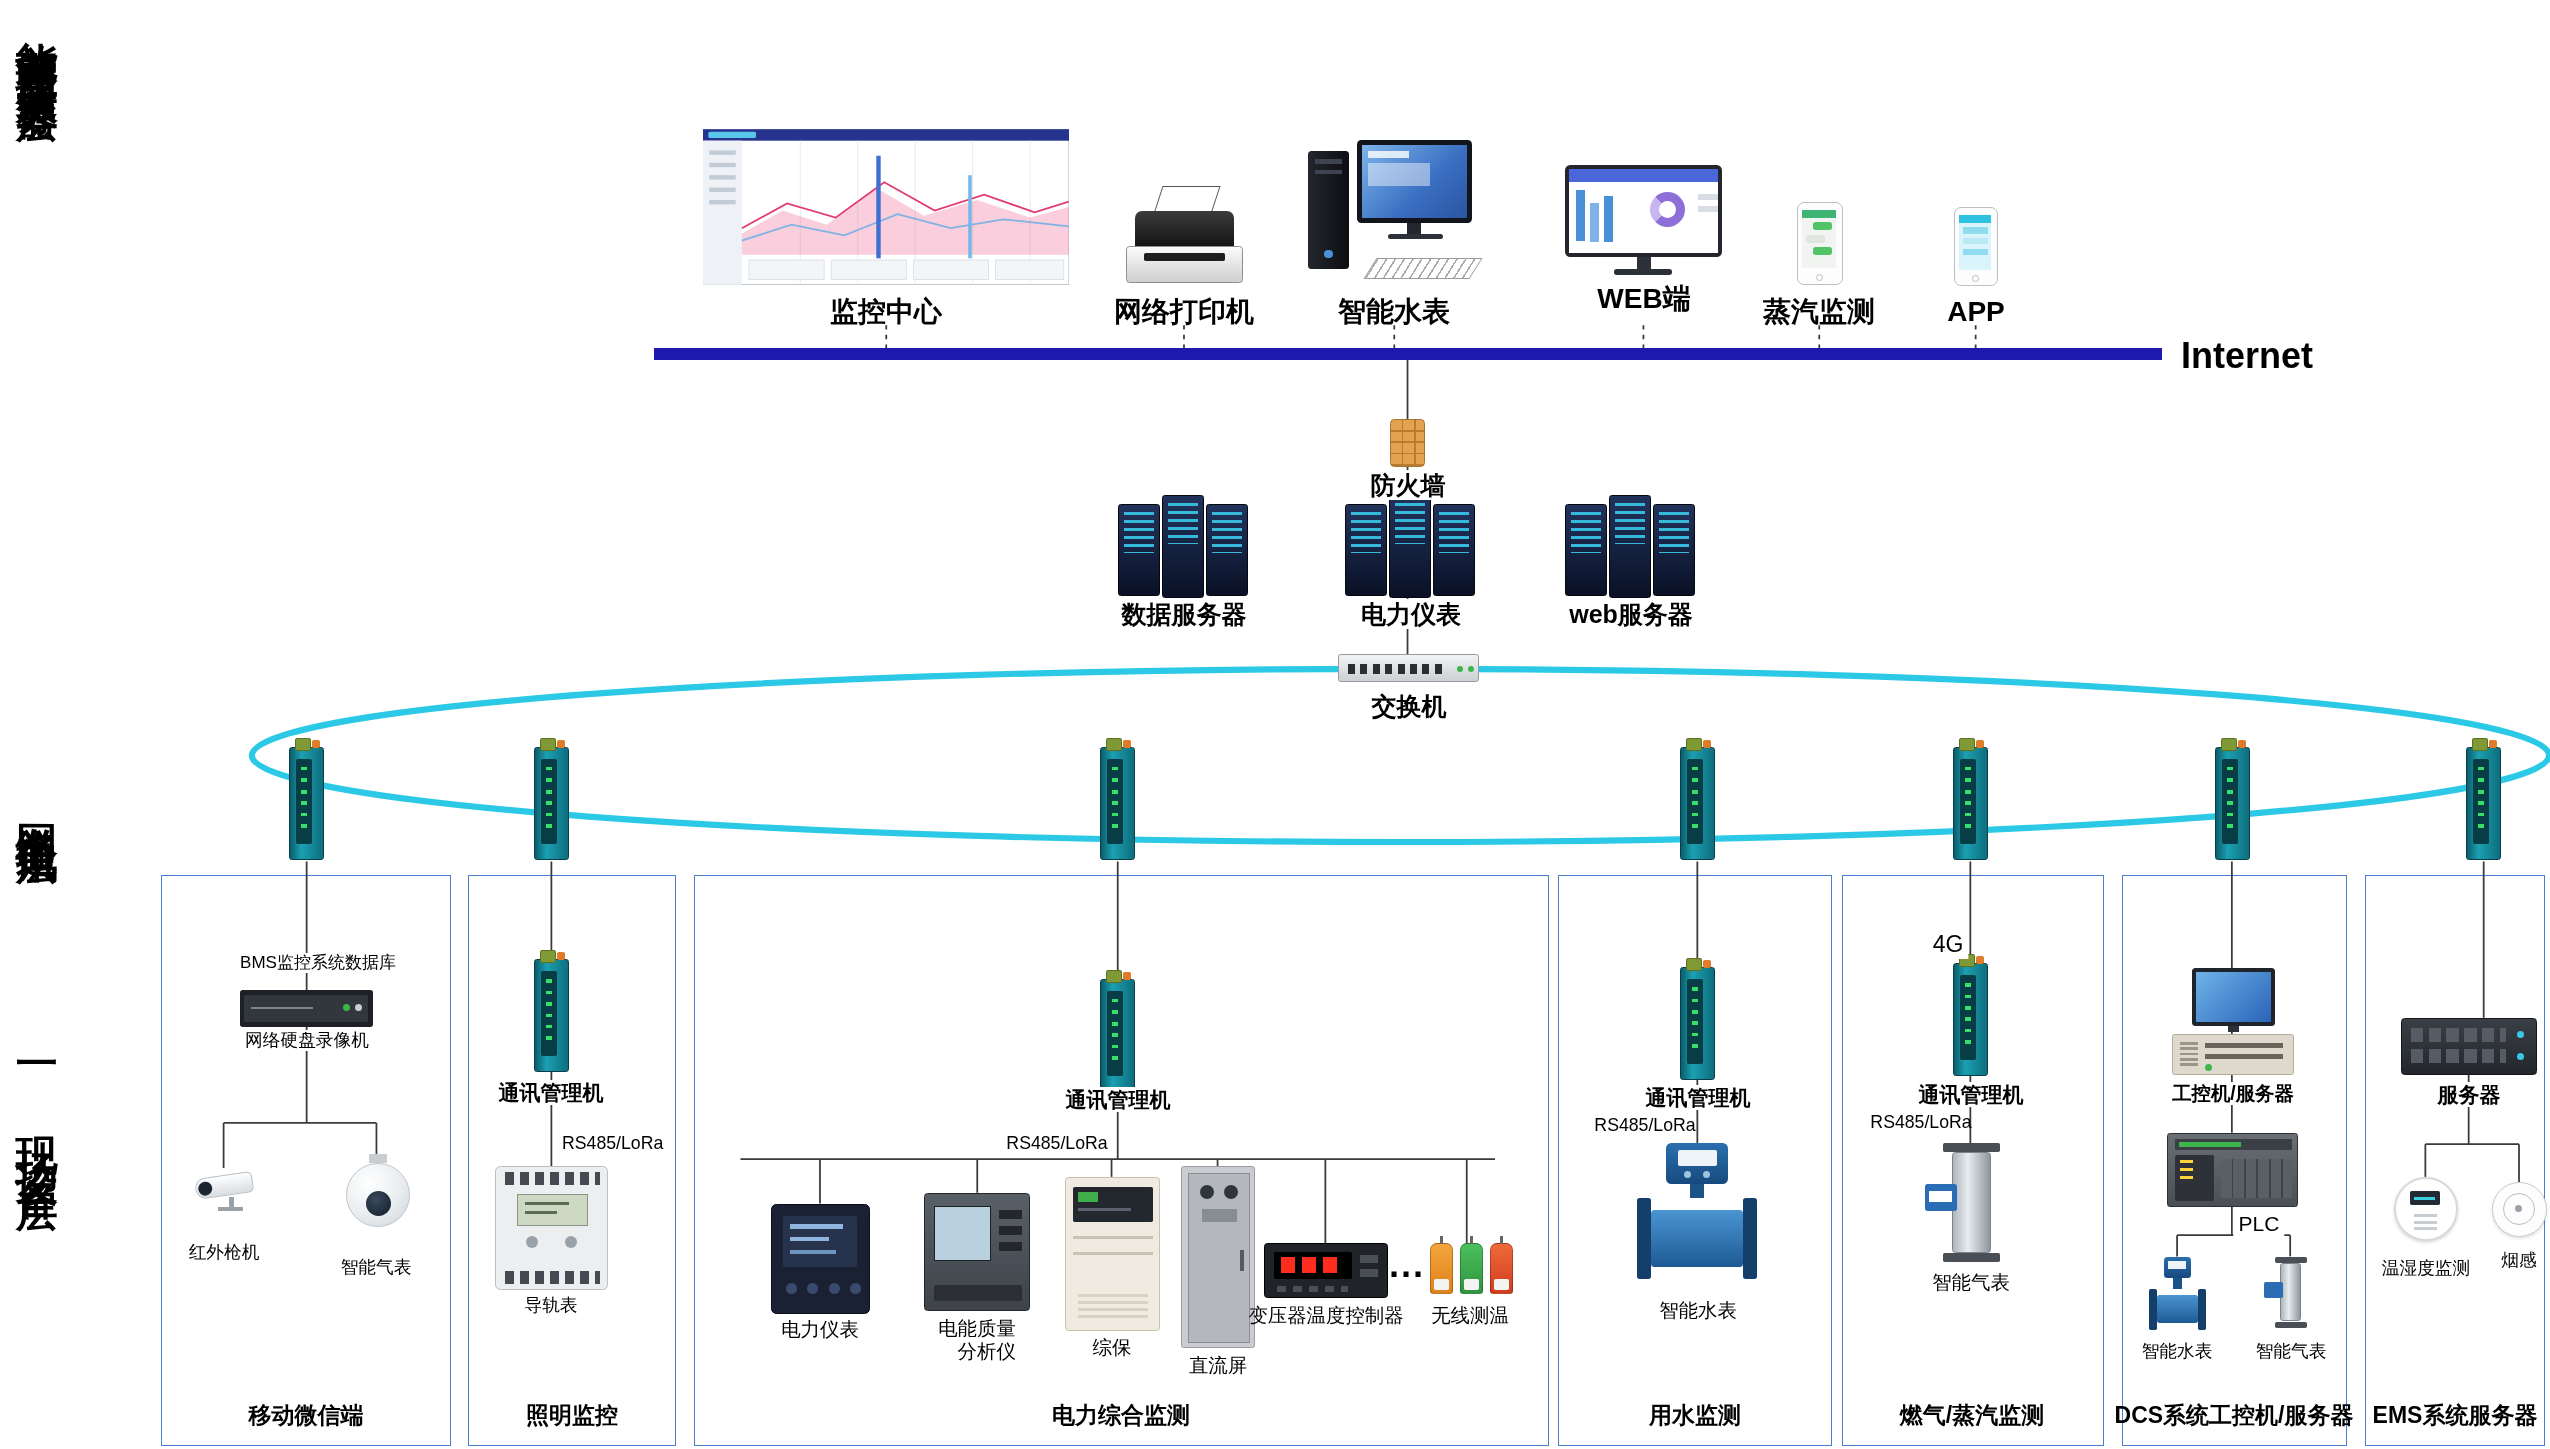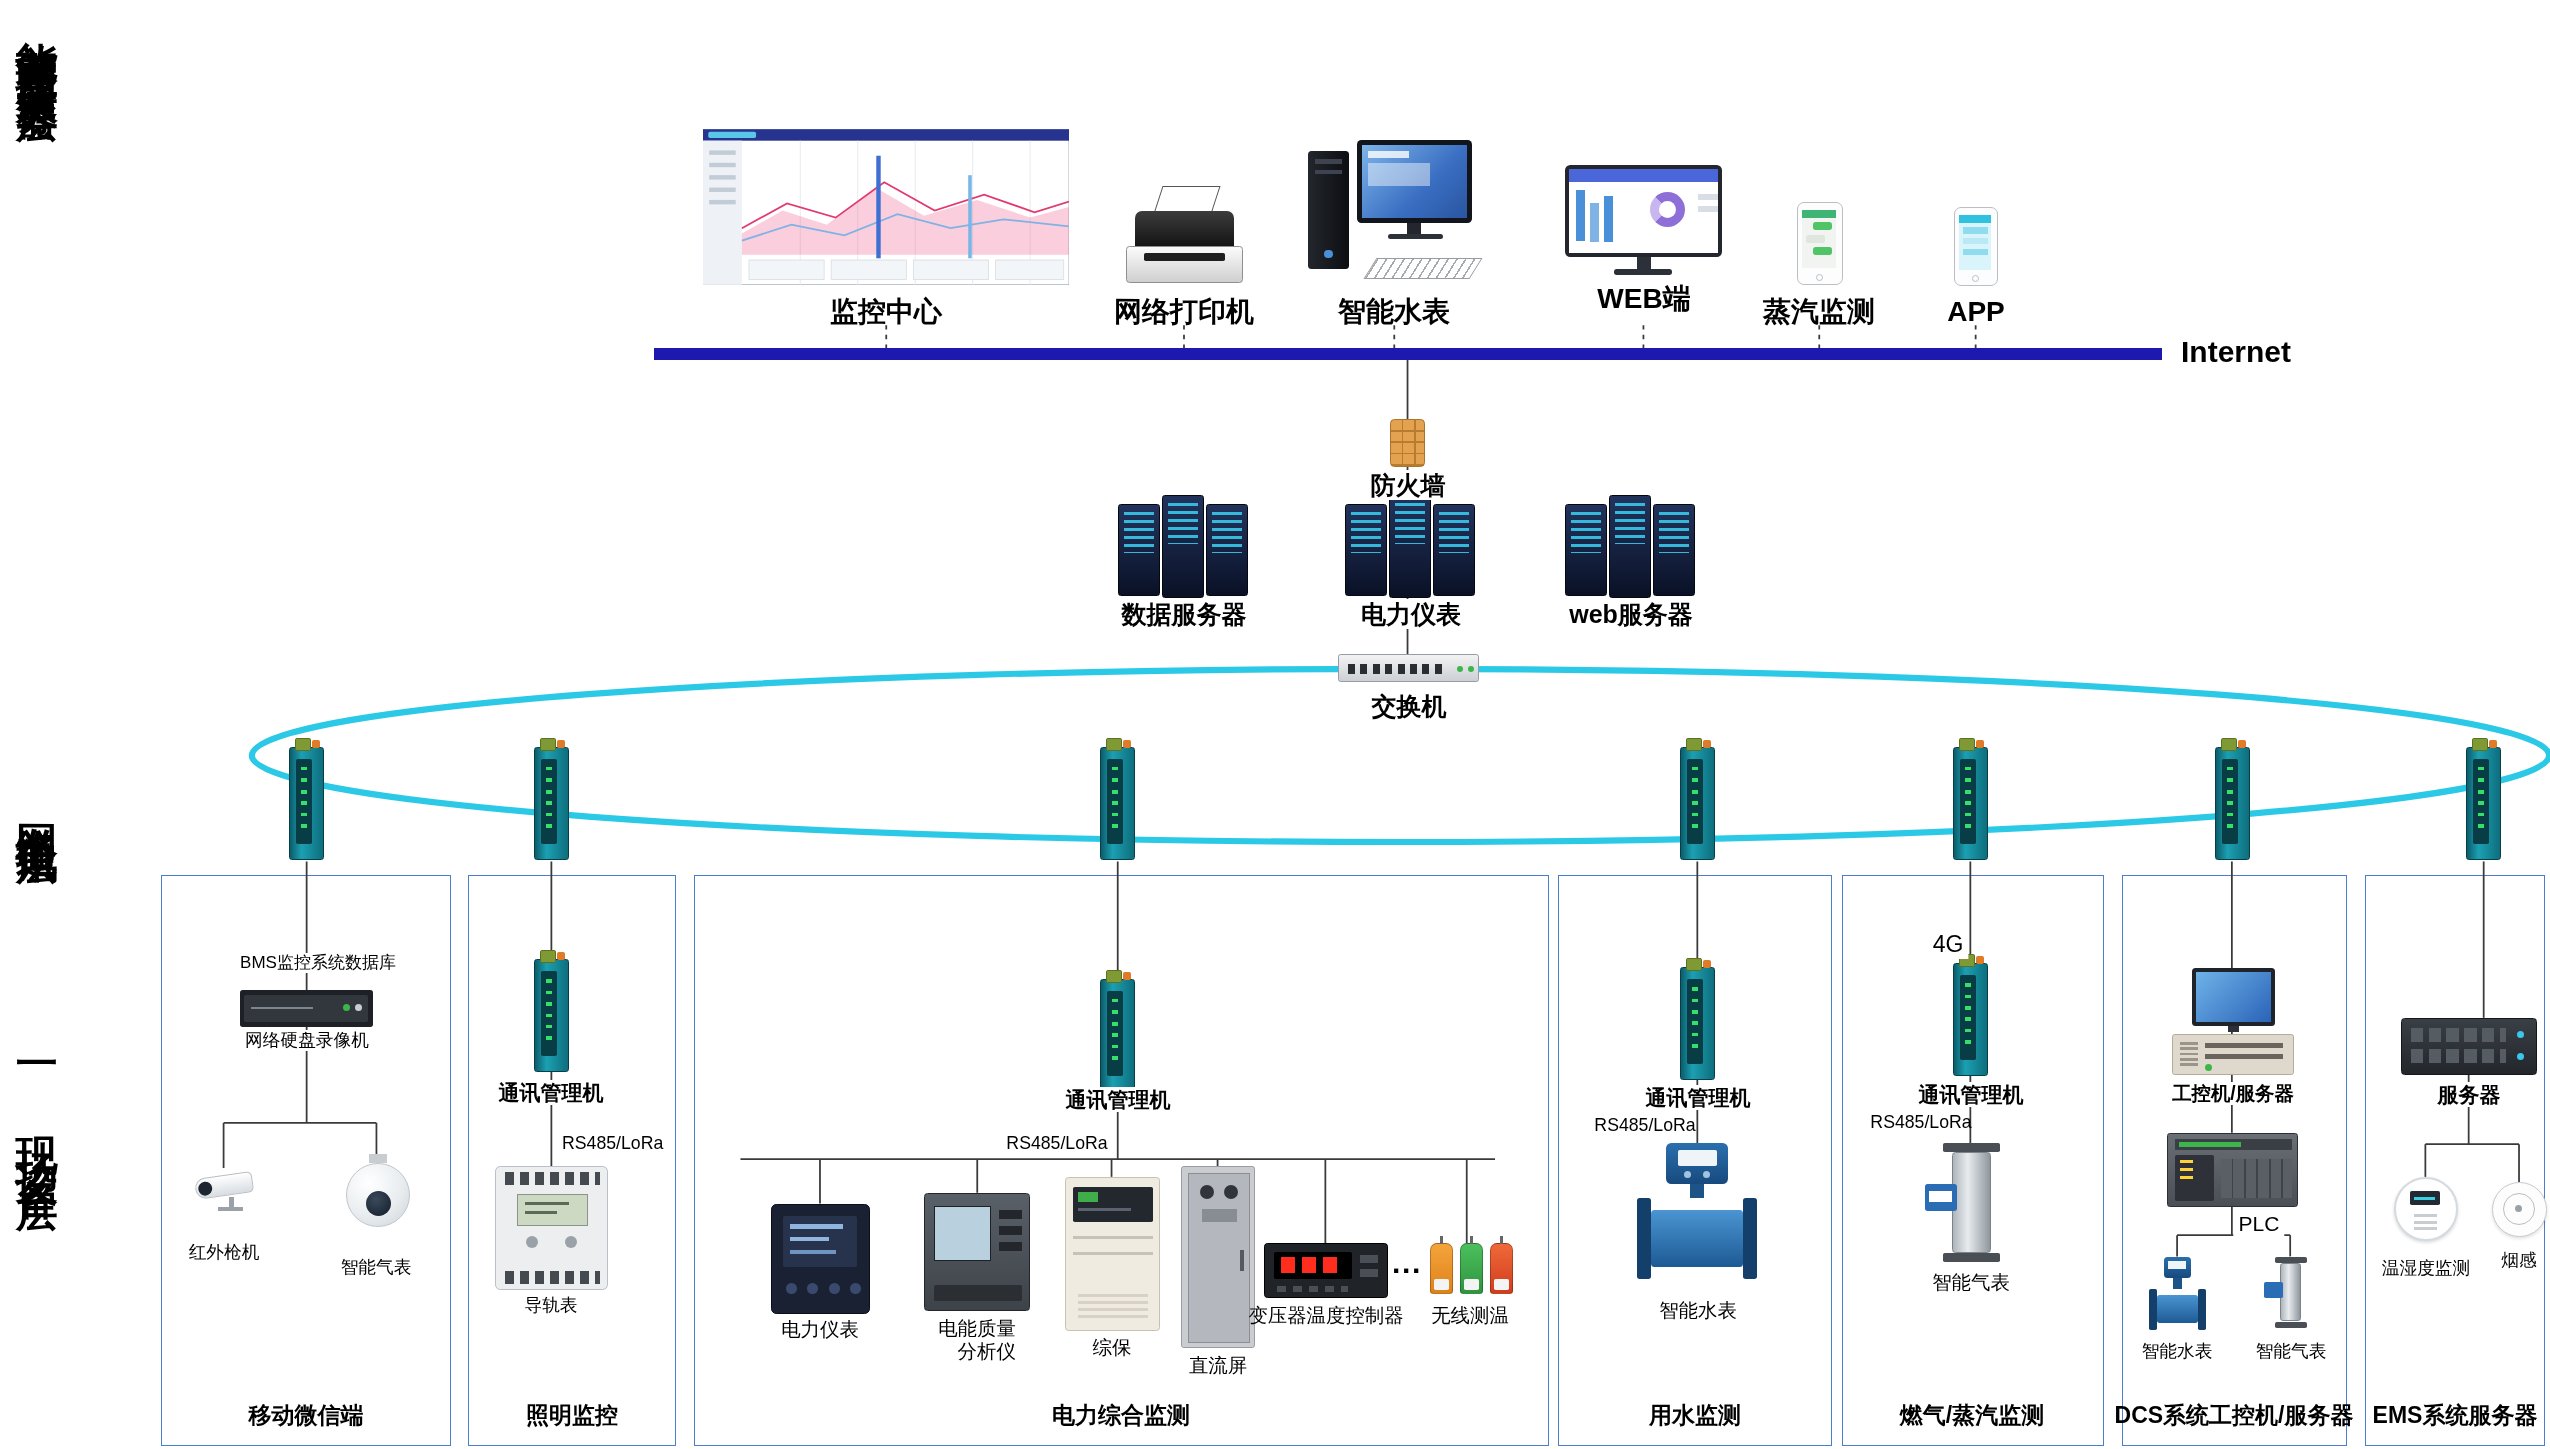--- a/index.html
+++ b/index.html
@@ -5,21 +5,21 @@
   *{margin:0;padding:0;box-sizing:border-box}
   html,body{background:#fff}
   body{font-family:"Liberation Sans","DejaVu Sans",sans-serif;color:#000}
   #canvas{position:relative;width:2550px;height:1449px;background:#fff;overflow:hidden}
   #wires{position:absolute;left:0;top:0;z-index:1}
   .icon{position:absolute;z-index:2}
   .part{position:absolute}
   .lbl{position:absolute;z-index:3;white-space:nowrap;transform:translateX(-50%);text-align:right;font-size:19.4px;color:#000;line-height:1.2}
   .la{transform:none;text-align:left}
   .b{font-weight:700}
-  .f19{font-size:17px}.f20{font-size:17.7px}.f24{font-size:21px}.f26{font-size:23px}.f28{font-size:25px}.f32{font-size:28px}.f34{font-size:30px}
+  .f19{font-size:17px}.f20{font-size:17.7px}.f24{font-size:21px}.f26{font-size:23px}.f28{font-size:25px}.f32{font-size:28px}.f34{font-size:36px}
   .wbg{background:#fff;padding:0 5.3px}
   .pre{white-space:pre-line}
   
   .vtext{position:absolute;z-index:3;writing-mode:vertical-rl;text-orientation:upright;font-weight:700;font-size:42px;letter-spacing:5.3px;color:#000}
   .vtext2{letter-spacing:14px}
   
   .devbox{position:absolute;border:1.8px solid #4a7fd0;background:transparent;z-index:0}
   
   .gw{position:absolute;width:35px;height:113px;background:linear-gradient(90deg,#0c5d6b,#1ba0b2 35%,#0e6e7d);border:0.9px solid #073f48;border-radius:2.7px;z-index:2}
   .gw::before{content:"";position:absolute;left:5.3px;top:-9.7px;width:14px;height:10.6px;background:#7f9935;border:0.9px solid #5c7022;border-radius:1.8px}

